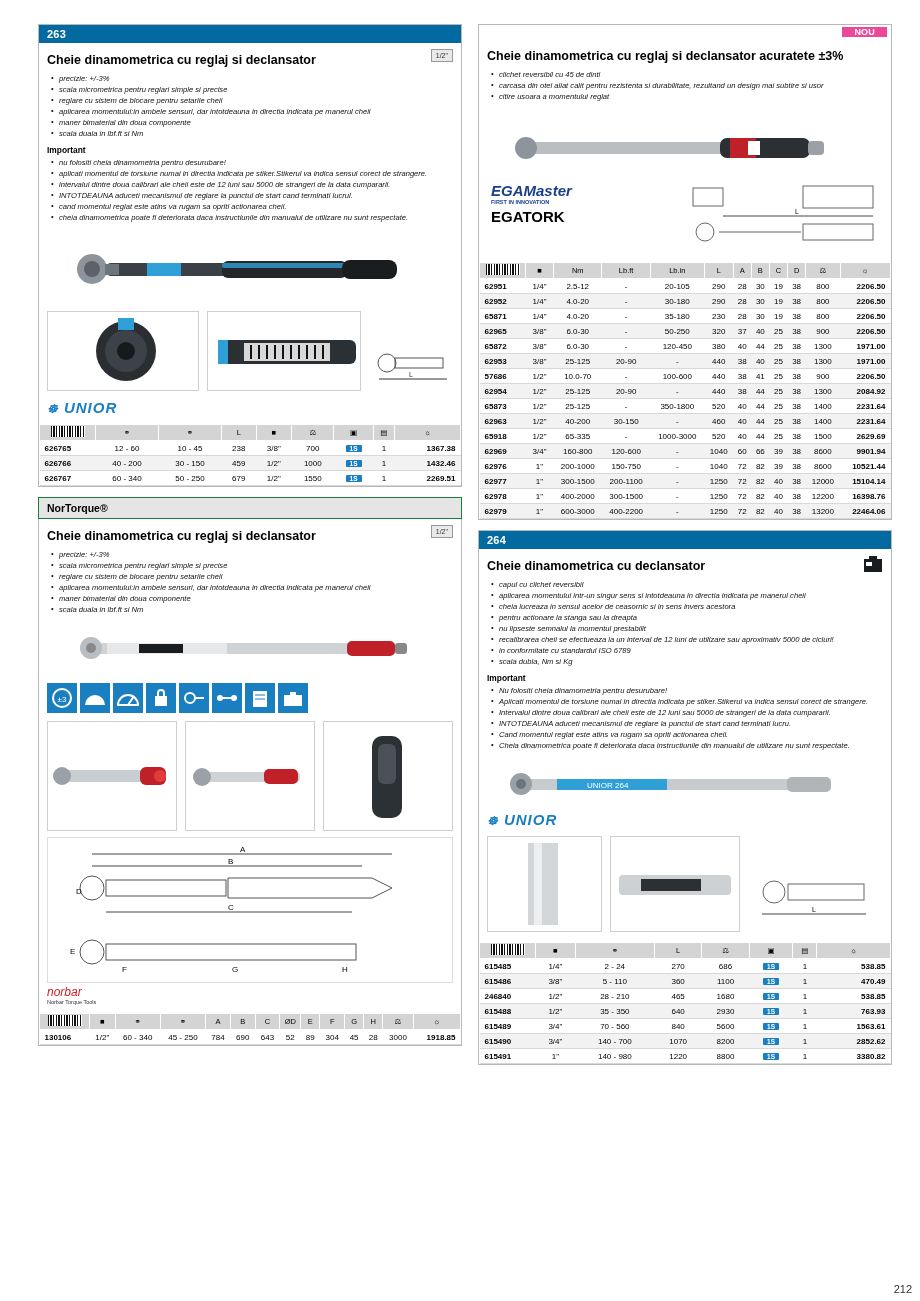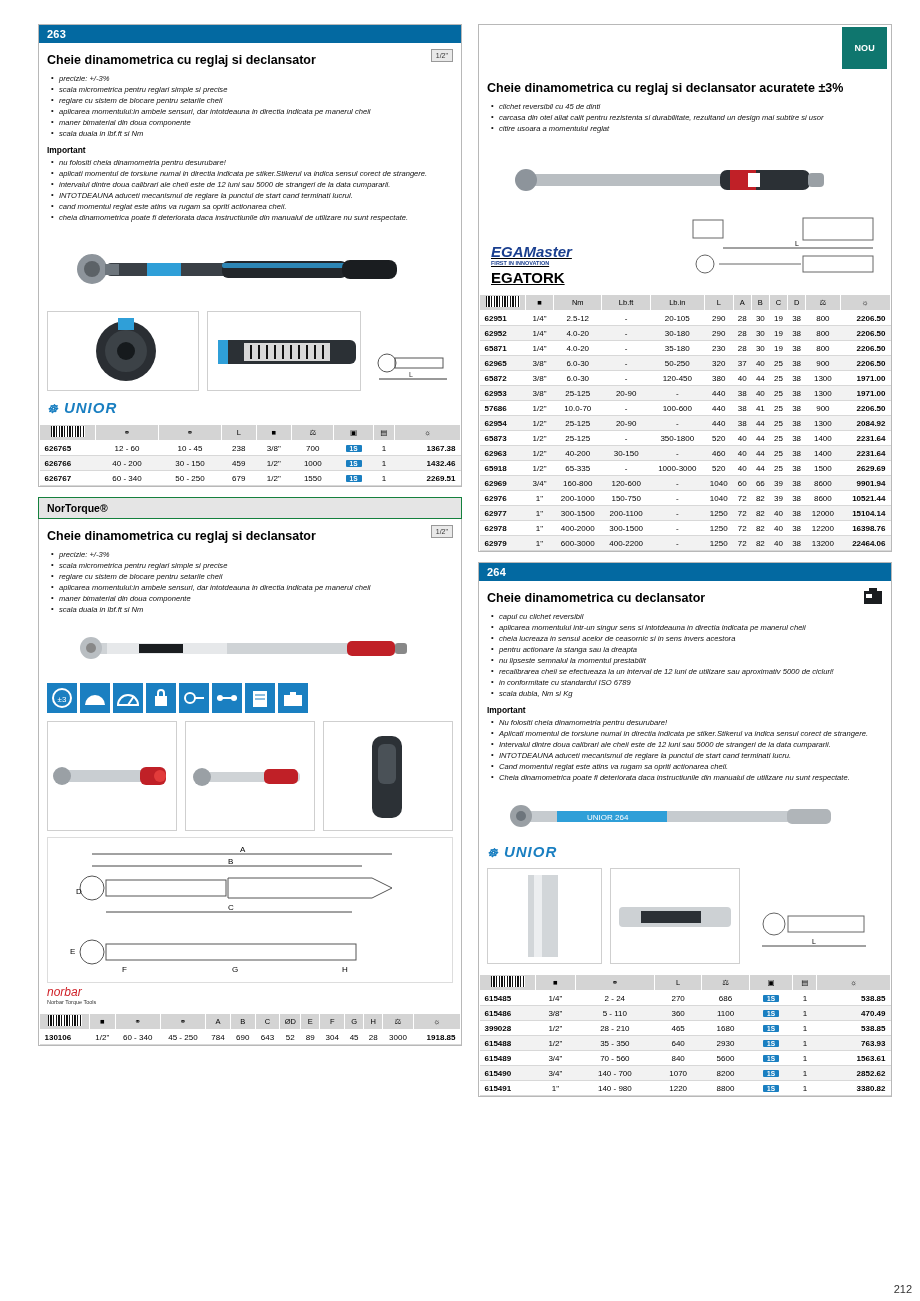--- a/index.html
+++ b/index.html
@@ -20,21 +20,21 @@
   
   .panel { border: 1px solid #b8b8b8; background:#fff; margin-bottom: 10px; position: relative; }
   .panel-inner { padding: 6px 8px 8px 8px; }
 
   .numbar {
     background:#0369a1; color:#fff; font-weight:bold; font-size:11px;
     padding: 3px 8px; letter-spacing: .2px;
     border:1px solid #b8b8b8; border-bottom:none;
   }
   .numbar.withnou { display:flex; justify-content:flex-end; background:#fff; border:1px solid #b8b8b8; border-bottom:none; padding:2px 4px;}
-  .nou-badge { background:#0f766e; color:#fff; font-weight:bold; font-size:9px; padding:16px 12px; }
+  .nou-badge { background:#ec4899; color:#fff; font-weight:bold; font-size:9px; padding:0 12px; }
 
   .title { font-size: 12.5px; font-weight: bold; margin: 4px 0 6px 0; }
   .title-row { display:flex; align-items:flex-start; justify-content:space-between; }
 
   ul.bul { list-style: none; margin: 0 0 0 4px; padding:0; }
   ul.bul li { font-size: 7.6px; font-style: italic; color:#111; line-height: 1.45; padding-left: 8px; position: relative; }
   ul.bul li:before { content:"•"; position:absolute; left:0; top:-1px; font-style: normal; }
 
   .imp { font-weight: bold; font-size: 8.4px; margin: 6px 0 2px 0; }
 
@@ -413,21 +413,21 @@
             <svg width="390" height="68" viewBox="0 0 390 68">
               <rect x="40" y="30" width="200" height="12" rx="4" fill="#b9bec2"></rect>
               <rect x="230" y="26" width="90" height="20" rx="7" fill="#2b3035"></rect>
               <rect x="240" y="26" width="26" height="20" fill="#c02027"></rect>
               <rect x="318" y="29" width="16" height="14" rx="4" fill="#9aa0a5"></rect>
               <circle cx="36" cy="36" r="11" fill="#8d949b"></circle>
               <rect x="258" y="29" width="12" height="14" fill="#fff"></rect>
             </svg>
           </div>
 
-          <div style="display:flex;align-items:flex-end;justify-content:space-between;text-decoration:underline;">
+          <div style="display:flex;align-items:flex-start;justify-content:space-between;">
             <div style="padding-left:4px;">
               <div class="logo-ega">EGAMaster</div>
               <div style="font-size:5.5px;color:#1a3f8f;font-weight:bold;">FIRST IN INNOVATION</div>
               <div style="font-size:15px;font-weight:bold;margin-top:3px;">EGATORK</div>
             </div>
             <div>
               <svg width="200" height="70" viewBox="0 0 200 70">
                 <rect x="10" y="6" width="30" height="18" fill="none" stroke="#666"></rect>
                 <rect x="120" y="4" width="70" height="22" fill="none" stroke="#666"></rect>
                 <line x1="40" y1="34" x2="190" y2="34" stroke="#444"></line>
@@ -791,21 +791,21 @@
                   <td class="code">615486</td>
                   <td>3/8"</td>
                   <td>5 - 110</td>
                   <td>360</td>
                   <td>1100</td>
                   <td class="tag"><span>1S</span></td>
                   <td>1</td>
                   <td class="price">470.49</td>
                 </tr>
                 <tr>
-                  <td class="code">399028</td>
+                  <td class="code">246840</td>
                   <td>1/2"</td>
                   <td>28 - 210</td>
                   <td>465</td>
                   <td>1680</td>
                   <td class="tag"><span>1S</span></td>
                   <td>1</td>
                   <td class="price">538.85</td>
                 </tr>
                 <tr>
                   <td class="code">615488</td>

